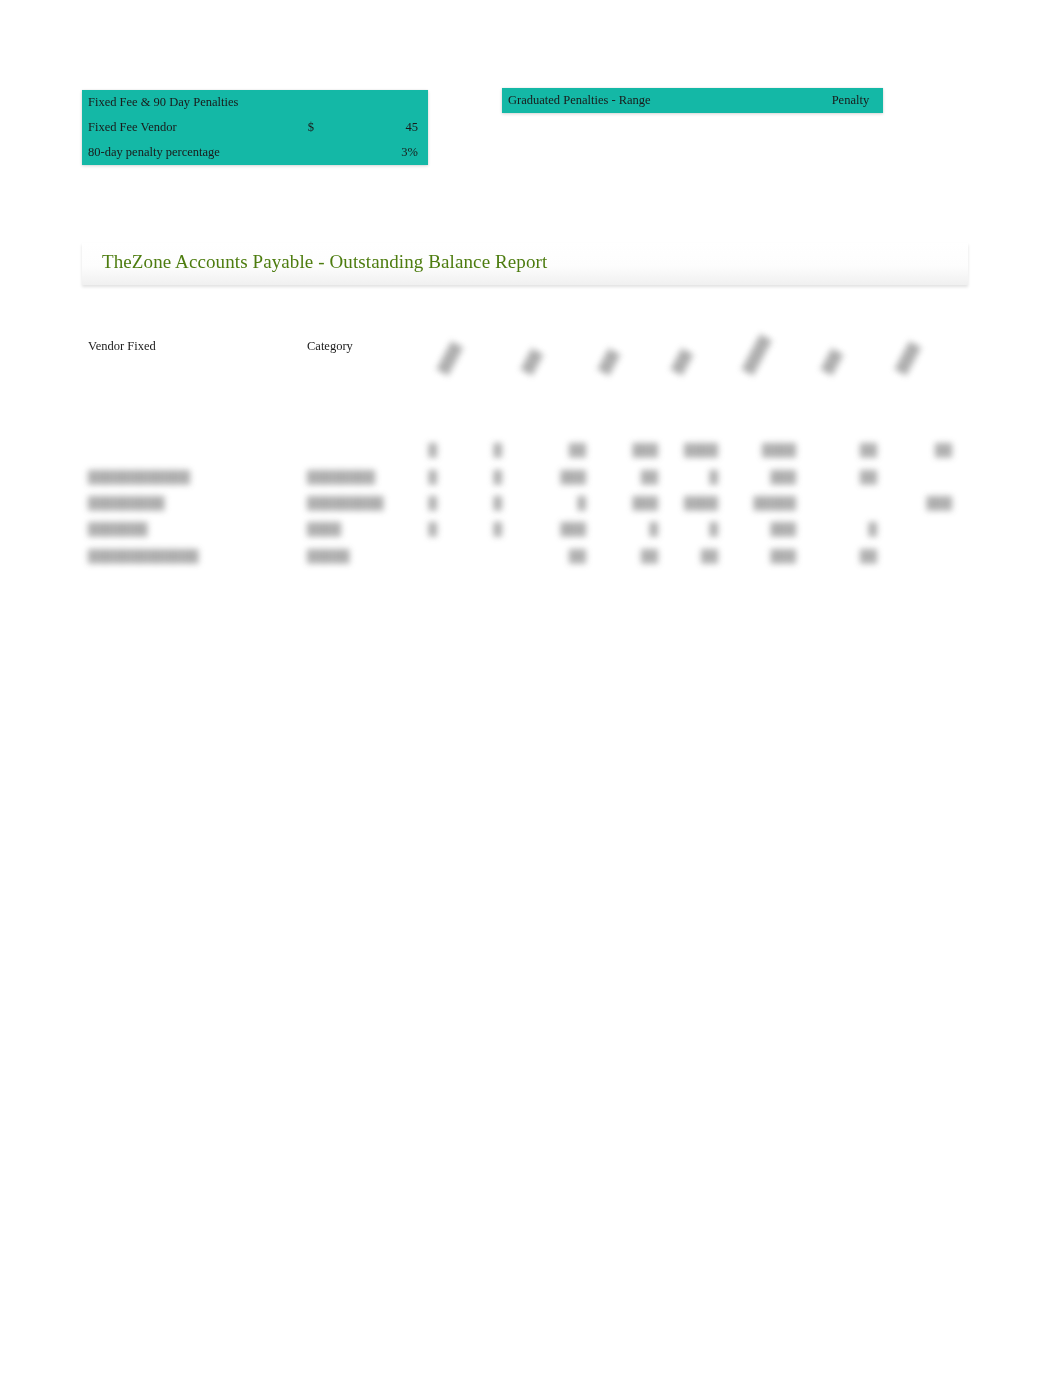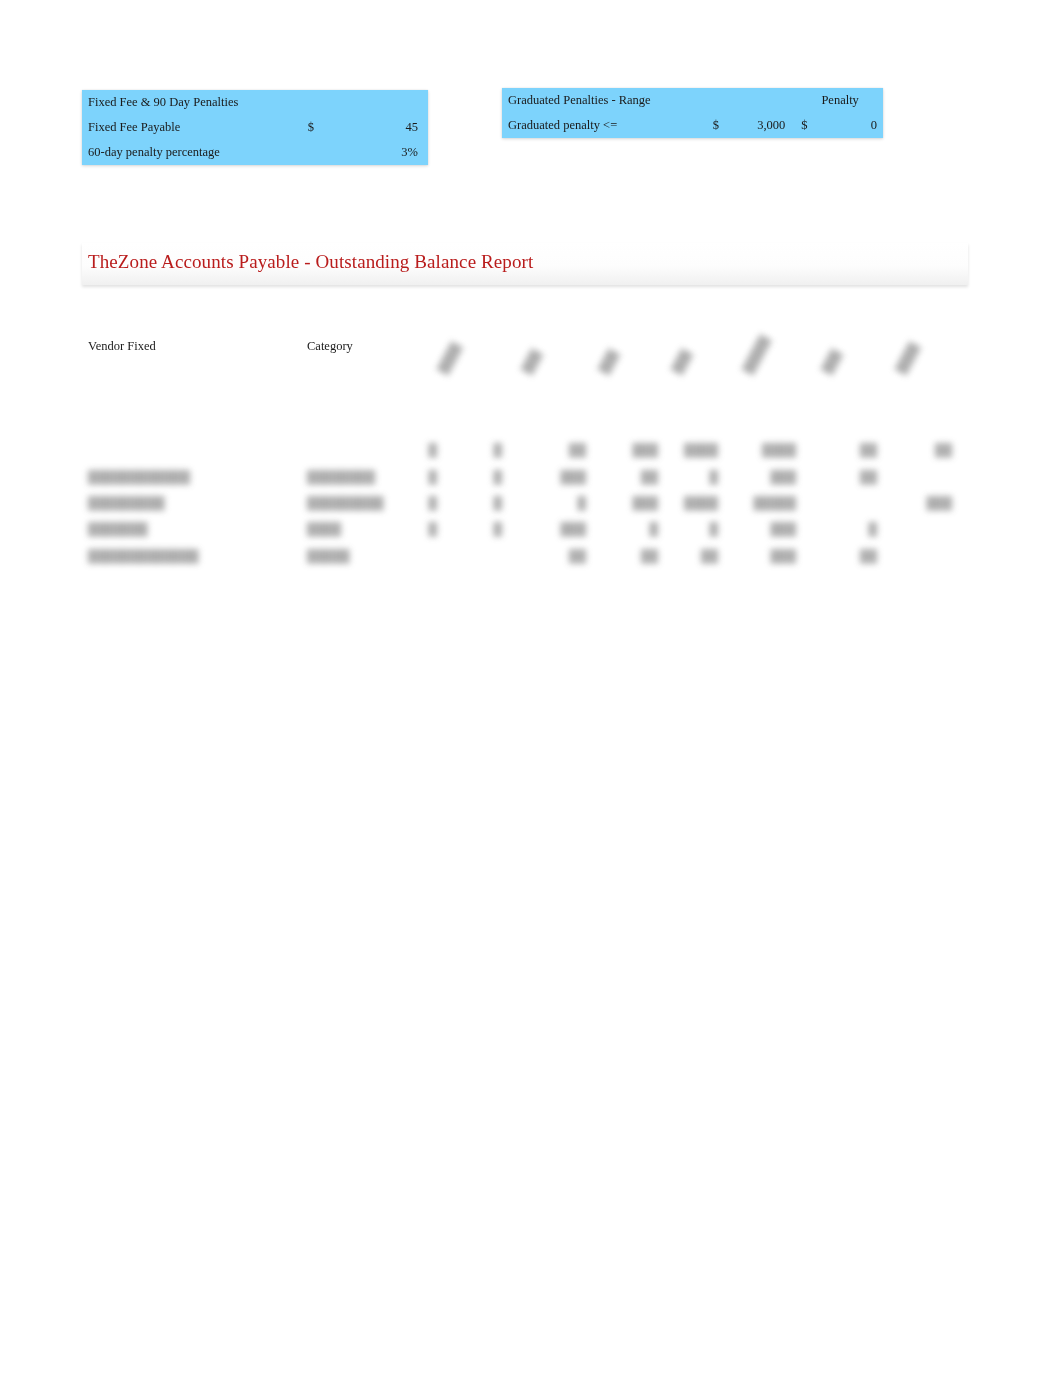--- a/index.html
+++ b/index.html
@@ -20,21 +20,21 @@
   
   .abs { position: absolute; }
   .num { text-align: right; }
 
   
   .param-table {
     position: absolute;
     border-collapse: collapse;
     font-size: 12.5px;
     line-height: 1;
-    background: #7dd3fc;
+    background: #14b8a6;
     box-shadow: 0 1px 3px rgba(0,0,0,0.16), 0 0 1px rgba(0,0,0,0.10);
   }
   .param-table td {
     padding: 6px 4px 6px 6px;
     border: none;
     white-space: nowrap;
     vertical-align: middle;
     height: 13px;
   }
   .param-table tr.shade-band td {
@@ -62,25 +62,25 @@
     position: absolute;
     left: 82px;
     top: 243px;
     width: 886px;
     height: 42px;
     background: linear-gradient(to bottom, #ffffff 0%, #fdfdfd 55%, #f0f0f0 100%);
     box-shadow: 0 2px 3px rgba(0,0,0,0.12);
   }
   #report-title-text {
     position: absolute;
-    left: 88px;
+    left: 102px;
     top: 251px;
     font-size: 19px;
     letter-spacing: 0.1px;
-    color: #b91c1c;
+    color: #4d7c0f;
     white-space: nowrap;
   }
 
   
   #vendor-name-header {
     left: 88px; top: 339px;
     font-size: 12.5px;
   }
   #category-header {
     left: 307px; top: 339px;
@@ -115,44 +115,37 @@
 </style>
 </head>
 <body>
 
 <table id="fixed-penalties-table" class="param-table">
   <tbody>
     <tr>
       <td class="lbl" colspan="3">Fixed   Fee &amp; 90 Day Penalties</td>
     </tr>
     <tr>
-      <td class="lbl">Fixed Fee Payable</td>
+      <td class="lbl">Fixed Fee Vendor</td>
       <td class="cur">$</td>
       <td class="val">45</td>
     </tr>
     <tr>
-      <td class="lbl">60-day penalty percentage</td>
+      <td class="lbl">80-day penalty percentage</td>
       <td class="cur"></td>
       <td class="val">3%</td>
     </tr>
   </tbody>
 </table>
 
 <table id="graduated-penalties-table" class="param-table">
   <tbody>
     <tr>
       <td class="lbl" colspan="3">Graduated Penalties - Range</td>
       <td class="hdr-pen" colspan="2">Penalty</td>
-    </tr>
-    <tr>
-      <td class="lbl">Graduated penalty &lt;=</td>
-      <td class="cur">$</td>
-      <td class="val">3,000</td>
-      <td class="cur2">$</td>
-      <td class="val2">0</td>
     </tr>
   </tbody>
 </table>
 
 <div id="report-title-band"></div>
 <div id="report-title-text" class="abs">TheZone Accounts Payable - Outstanding Balance Report</div>
 
 <div id="vendor-name-header" class="abs">Vendor Fixed</div>
 <div id="category-header" class="abs">Category</div>
 

